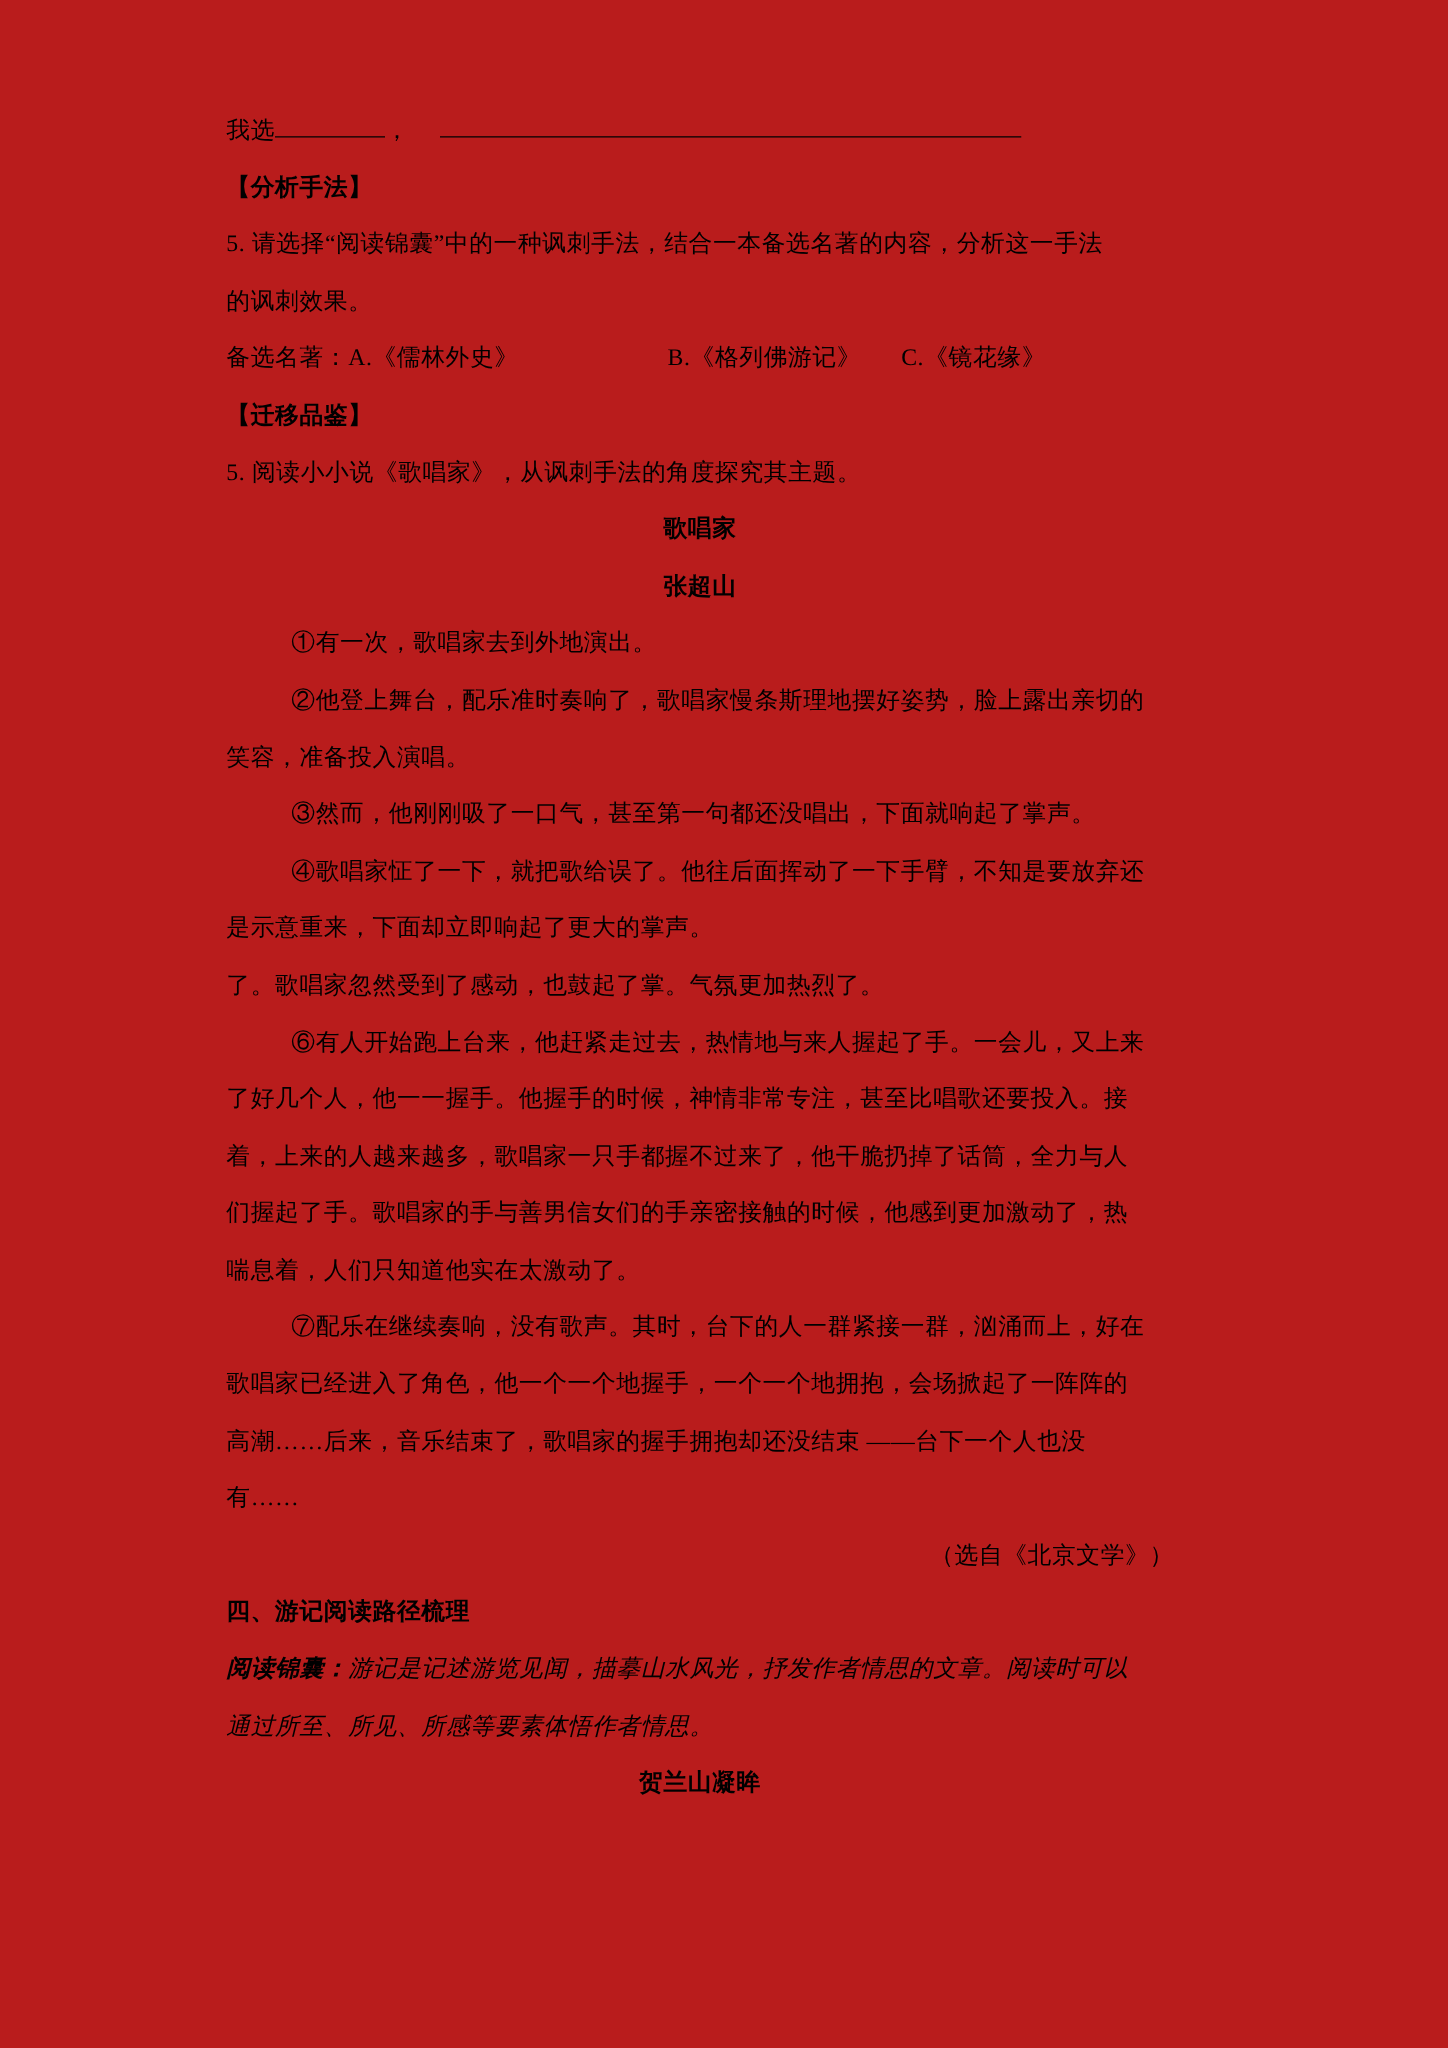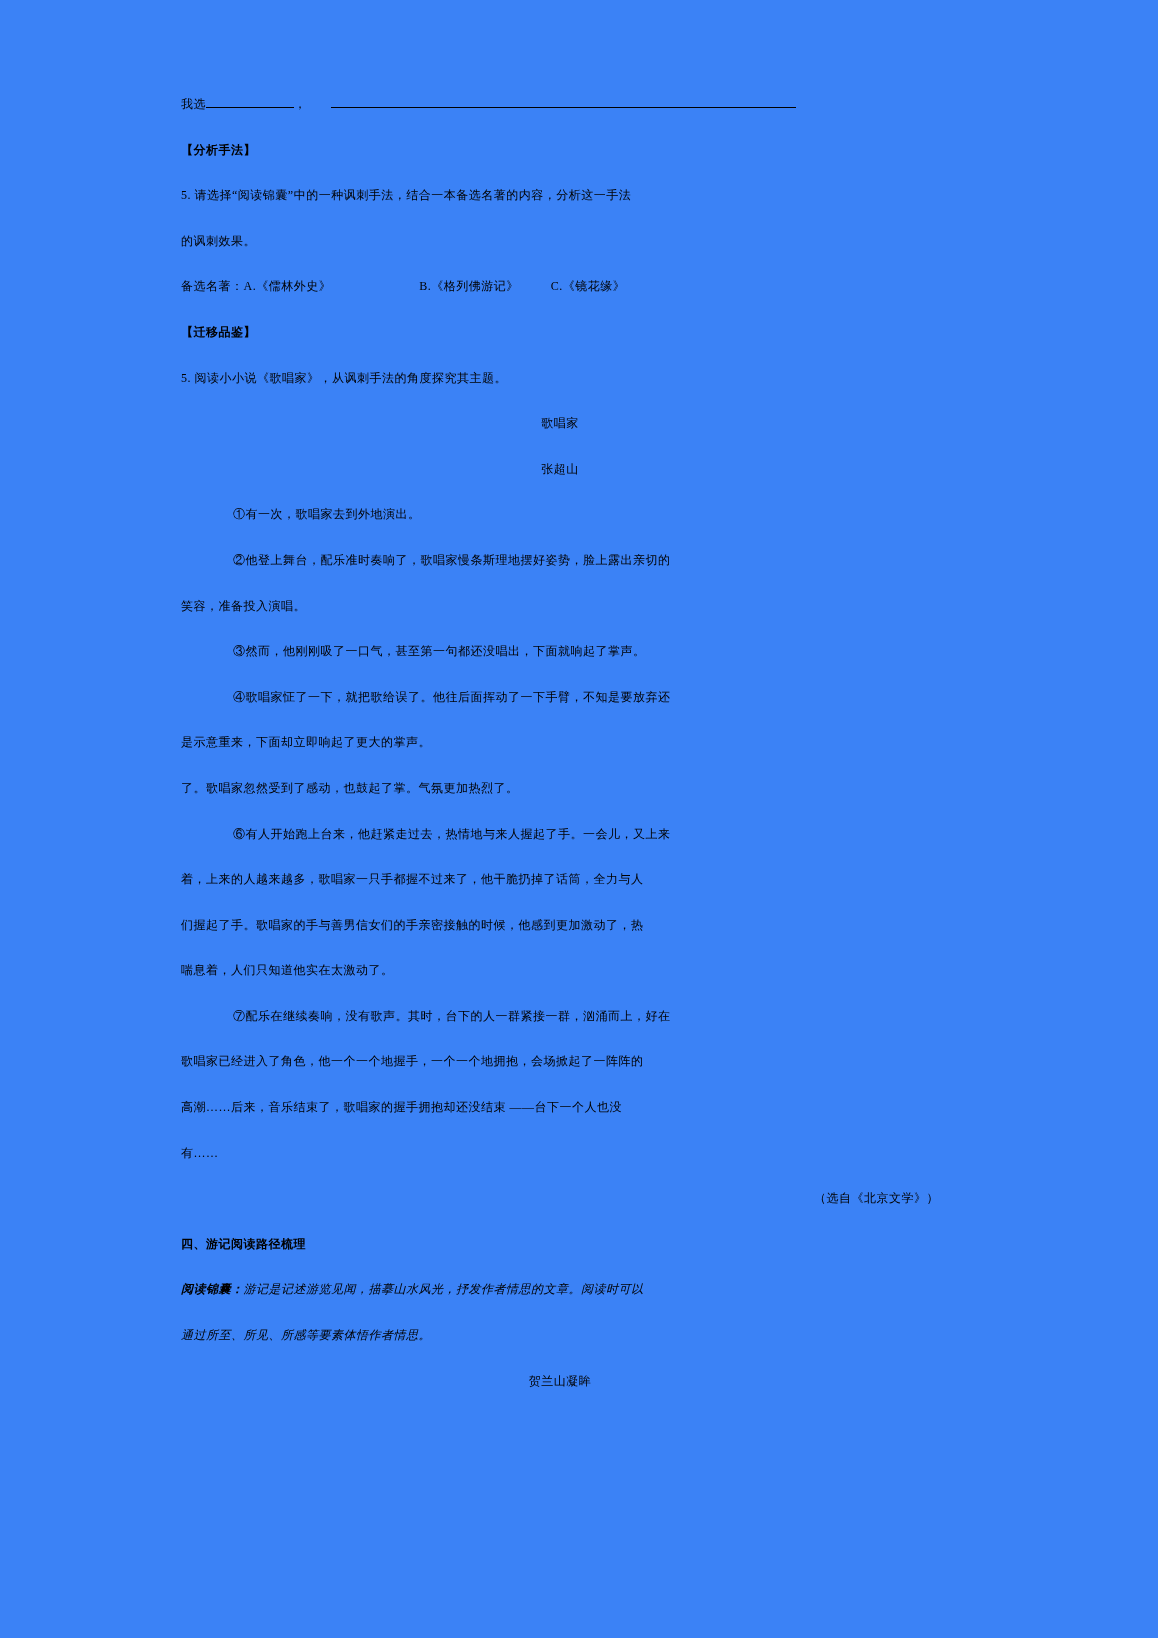--- a/index.html
+++ b/index.html
@@ -1,53 +1,53 @@
 <!DOCTYPE html>
 <html><head>
 <meta charset="utf-8">
 <style>
   html, body { margin: 0; padding: 0; background: #ffffff; }
   .page {
     position: relative;
     width: 1158px;
     height: 1638px;
-    background: #3b82f6;
+    background: #b91c1c;
     color: #000000;
     font-family: "Liberation Serif", "DejaVu Serif", serif;
-    font-size: 12px;
+    font-size: 19px;
     letter-spacing: 0.5px;
     overflow: hidden;
   }
   .content {
     position: absolute;
     top: 82px;
     left: 181px;
     width: 758px;
   }
   .ln {
     line-height: 45.6px;
     height: 45.6px;
     white-space: nowrap;
     text-align: left;
   }
   .b   { font-weight: bold; }
-  .ctr { text-align: center; }
+  .ctr { text-align: center; font-weight: bold; }
   .rt  { text-align: right; }
   .ind { text-indent: 52px; }
   .tip { font-style: italic; }
   .tip-label { font-style: italic; font-weight: bold; }
   .blank {
     display: inline-block;
     border-bottom: 1.5px solid #000;
     height: 1em;
     vertical-align: baseline;
   }
   .blank-short { width: 88px; }
   .blank-long  { width: 465px; margin-left: 24px; }
-  .opt-b { margin-left: 88px; }
+  .opt-b { margin-left: 119px; }
   .opt-c { margin-left: 32px; }
 </style>
 </head>
 <body>
 
 <div class="page">
   <div class="content">
 
     <div class="ln">
       <span>我选</span><span class="blank blank-short"></span><span>，</span><span class="blank blank-long"></span>
@@ -67,20 +67,21 @@
     <div class="ln ctr">张超山</div>
 
     <div class="ln ind">①有一次，歌唱家去到外地演出。</div>
     <div class="ln ind">②他登上舞台，配乐准时奏响了，歌唱家慢条斯理地摆好姿势，脸上露出亲切的</div>
     <div class="ln">笑容，准备投入演唱。</div>
     <div class="ln ind">③然而，他刚刚吸了一口气，甚至第一句都还没唱出，下面就响起了掌声。</div>
     <div class="ln ind">④歌唱家怔了一下，就把歌给误了。他往后面挥动了一下手臂，不知是要放弃还</div>
     <div class="ln">是示意重来，下面却立即响起了更大的掌声。</div>
     <div class="ln">了。歌唱家忽然受到了感动，也鼓起了掌。气氛更加热烈了。</div>
     <div class="ln ind">⑥有人开始跑上台来，他赶紧走过去，热情地与来人握起了手。一会儿，又上来</div>
+    <div class="ln">了好几个人，他一一握手。他握手的时候，神情非常专注，甚至比唱歌还要投入。接</div>
     <div class="ln">着，上来的人越来越多，歌唱家一只手都握不过来了，他干脆扔掉了话筒，全力与人</div>
     <div class="ln">们握起了手。歌唱家的手与善男信女们的手亲密接触的时候，他感到更加激动了，热</div>
     <div class="ln">喘息着，人们只知道他实在太激动了。</div>
     <div class="ln ind">⑦配乐在继续奏响，没有歌声。其时，台下的人一群紧接一群，汹涌而上，好在</div>
     <div class="ln">歌唱家已经进入了角色，他一个一个地握手，一个一个地拥抱，会场掀起了一阵阵的</div>
     <div class="ln">高潮……后来，音乐结束了，歌唱家的握手拥抱却还没结束 ——台下一个人也没</div>
     <div class="ln">有……</div>
 
     <div class="ln rt">（选自《北京文学》）</div>
 

